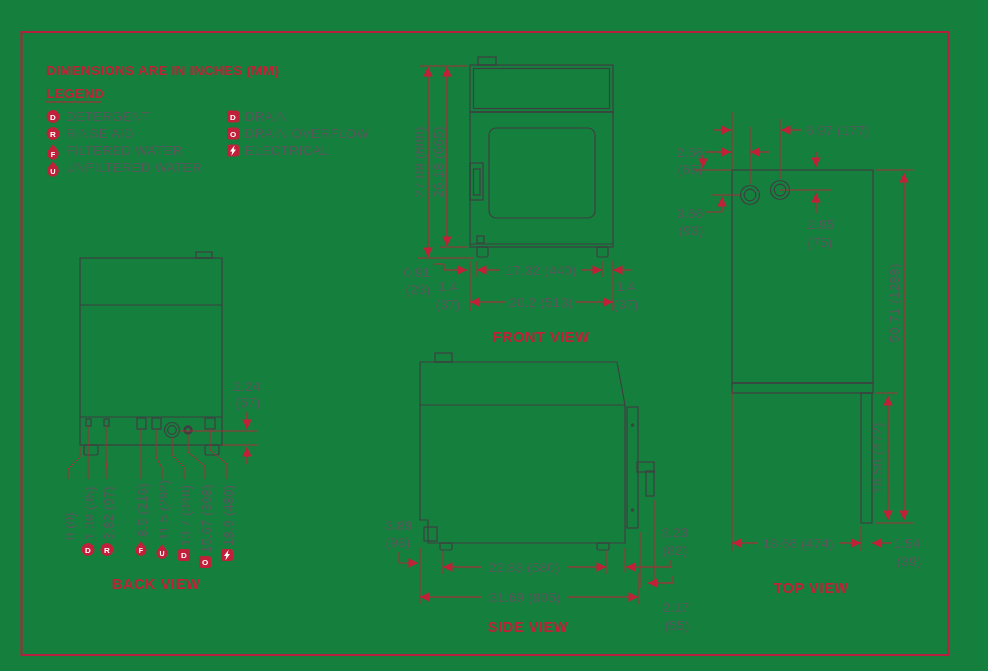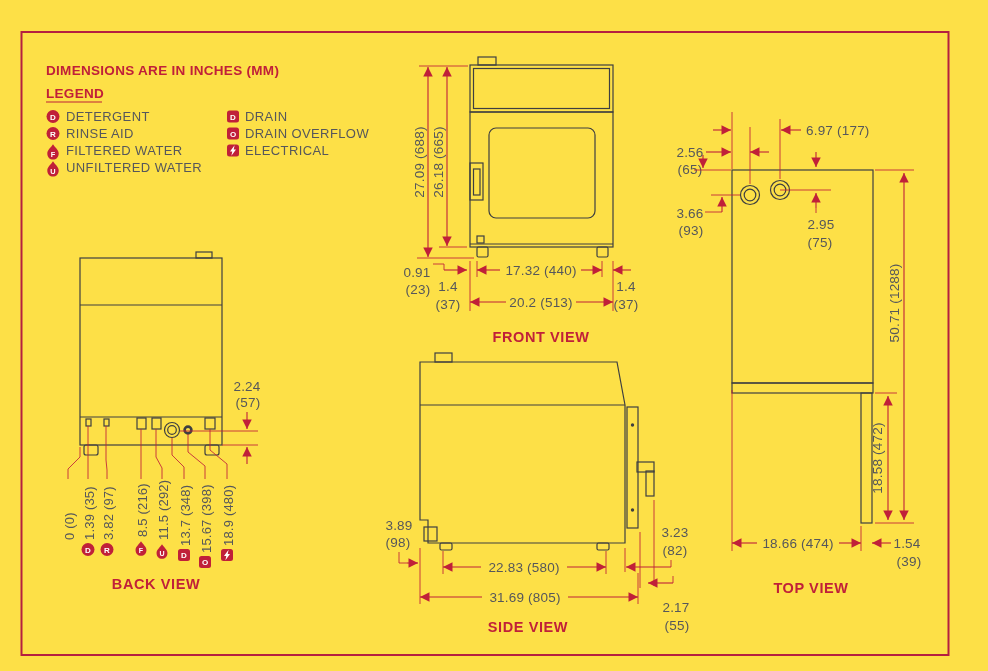--- a/index.html
+++ b/index.html
@@ -1,16 +1,16 @@
 <!DOCTYPE html>
 <html><head>
 <meta charset="utf-8">
 <style>
   html,body{margin:0;padding:0;background:#fff;}
-  .stage{position:relative;width:988px;height:671px;background:#fde047;overflow:hidden;
+  .stage{position:relative;width:988px;height:671px;background:#15803d;overflow:hidden;
          font-family:"Liberation Sans", sans-serif;}
   svg{position:absolute;left:0;top:0;}
   .ln{fill:none;stroke:#3e3f41;stroke-width:1.2;}
   .lnfill{fill:#3e3f41;stroke:none;}
   .red{fill:none;stroke:#c02039;stroke-width:1.1;}
   .redthin{fill:none;stroke:#c02039;stroke-width:1;opacity:.85;}
   .dim{fill:#56575b;font-size:13.5px;letter-spacing:.2px;}
   .dimS{fill:#56575b;font-size:13px;letter-spacing:.2px;}
   .vlabel{fill:#c02039;font-weight:bold;font-size:14.5px;letter-spacing:.6px;}
   .ttl{fill:#c02039;font-weight:bold;font-size:13.5px;letter-spacing:.3px;}

